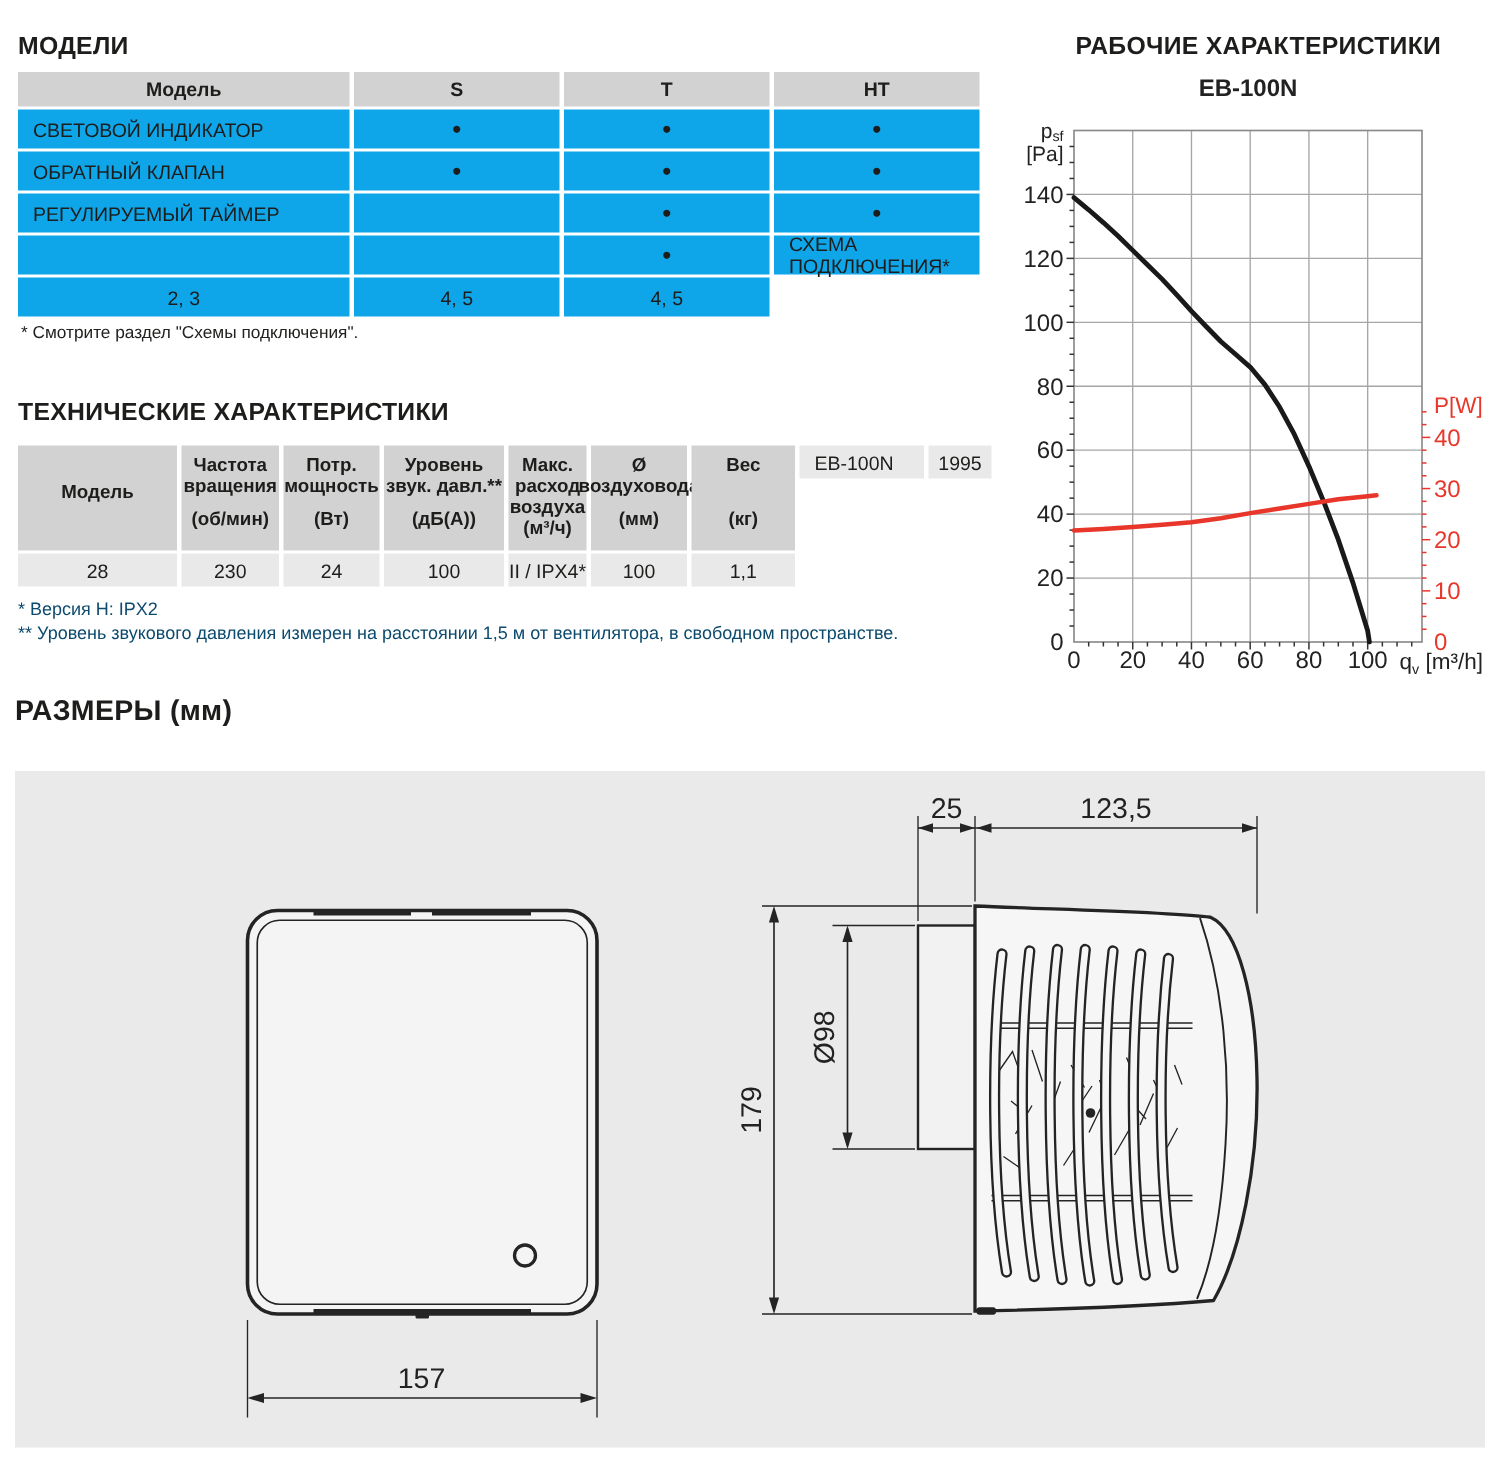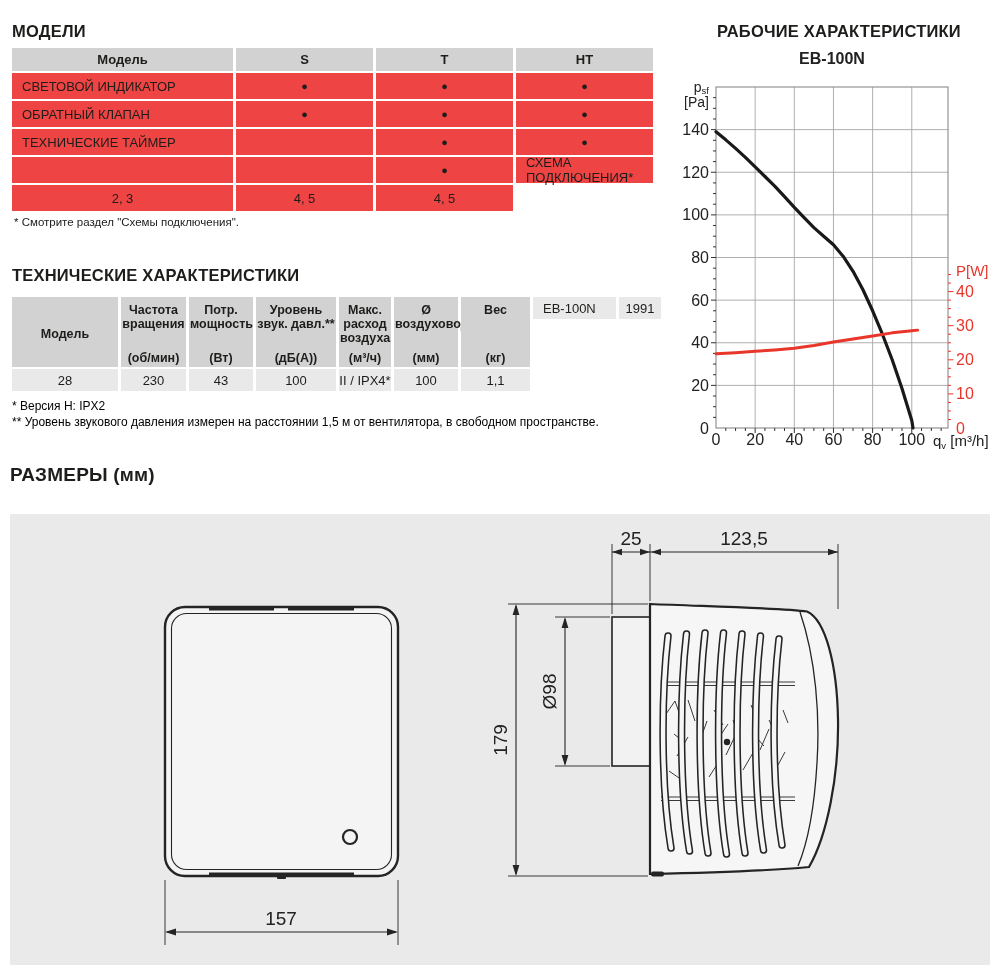--- a/index.html
+++ b/index.html
@@ -4,34 +4,34 @@
 <style>
   html,body{margin:0;padding:0;background:#fff;}
   .page{position:relative;width:1000px;height:972px;background:#ffffff;overflow:hidden;
         font-family:"Liberation Sans",sans-serif;color:#1d1d1b;}
   .sec-title{position:absolute;margin:0;font-size:16.5px;font-weight:700;letter-spacing:.2px;}
   .big-title{font-size:19px;}
   
   .t1{position:absolute;left:12px;top:48px;display:grid;
       grid-template-columns:221px 137px 137px 137px;gap:2px 3px;width:643px;font-size:13px;}
   .t1 .hc{background:#d2d2d2;height:23px;display:flex;align-items:center;justify-content:center;font-weight:700;}
-  .t1 .c{background:#ef4444;height:26px;display:flex;align-items:center;justify-content:center;}
+  .t1 .c{background:#0ea5e9;height:26px;display:flex;align-items:center;justify-content:center;}
   .t1 .lbl{justify-content:flex-start;padding-left:10px;}
   .t1 .dot{font-size:11px;}
   .fn{position:absolute;font-size:11.5px;color:#22211f;}
   
   .t2{position:absolute;left:12px;top:297px;display:grid;
       grid-template-columns:106px 65px 64px 80px 52px 64px 69px 83px 42px;gap:2px 3px;width:649px;}
-  .t2 .h{background:#d2d2d2;height:70px;box-sizing:border-box;padding:6px 1px 2px 1px;
-         display:flex;flex-direction:column;justify-content:space-between;
+  .t2 .h{background:#d2d2d2;height:70px;box-sizing:border-box;padding:6px 1px 14px 1px;
+         display:flex;flex-direction:column;justify-content:space-between;align-items:center;
          text-align:center;font-weight:700;font-size:12.5px;line-height:1.12;}
   .t2 .h.center{justify-content:center;}
   .t2 .d{background:#e9e9e9;height:22px;display:flex;align-items:center;justify-content:center;font-size:13px;}
   .t2 .d.lbl{justify-content:flex-start;padding-left:10px;}
-  .fn2{position:absolute;left:12px;top:399px;font-size:12px;line-height:1.32;color:#000000;}
+  .fn2{position:absolute;left:12px;top:399px;font-size:12px;line-height:1.32;color:#0c4a6e;}
   
   #perf-chart{position:absolute;left:660px;top:44px;}
   #perf-chart text{font-family:"Liberation Sans",sans-serif;}
   
   .panel{position:absolute;left:10px;top:514px;width:980px;height:451px;background:#eaeaea;}
   .panel svg text{font-family:"Liberation Sans",sans-serif;font-size:19px;fill:#222;}
 </style>
 </head>
 <body>
 
@@ -44,21 +44,21 @@
       <div class="hc">T</div>
       <div class="hc">HT</div>
       <div class="c lbl">СВЕТОВОЙ ИНДИКАТОР</div>
       <div class="c dot">●</div>
       <div class="c dot">●</div>
       <div class="c dot">●</div>
       <div class="c lbl">ОБРАТНЫЙ КЛАПАН</div>
       <div class="c dot">●</div>
       <div class="c dot">●</div>
       <div class="c dot">●</div>
-      <div class="c lbl">ТЕХНИЧЕСКИЕ ТАЙМЕР</div>
+      <div class="c lbl">РЕГУЛИРУЕМЫЙ ТАЙМЕР</div>
       <div class="c"></div>
       <div class="c dot">●</div>
       <div class="c dot">●</div>
       <div class="c"></div>
       <div class="c"></div>
       <div class="c dot">●</div>
       <div class="c lbl">СХЕМА ПОДКЛЮЧЕНИЯ*</div>
       <div class="c">2, 3</div>
       <div class="c">4, 5</div>
       <div class="c">4, 5</div>
@@ -88,24 +88,24 @@
       </div>
       <div class="h">
         <span>Ø воздуховода</span>
         <span>(мм)</span>
       </div>
       <div class="h">
         <span>Вес</span>
         <span>(кг)</span>
       </div>
       <div class="d lbl">EB-100N</div>
-      <div class="d">1991</div>
+      <div class="d">1995</div>
       <div class="d">28</div>
       <div class="d">230</div>
-      <div class="d">43</div>
+      <div class="d">24</div>
       <div class="d">100</div>
       <div class="d">II / IPX4*</div>
       <div class="d">100</div>
       <div class="d">1,1</div>
     </div>
   <div class="fn2" id="tech-footnotes">
       <div class="">* Версия H: IPX2</div>
       <div class="">** Уровень звукового давления измерен на расстоянии 1,5 м от вентилятора, в свободном пространстве.</div>
     </div>
 

